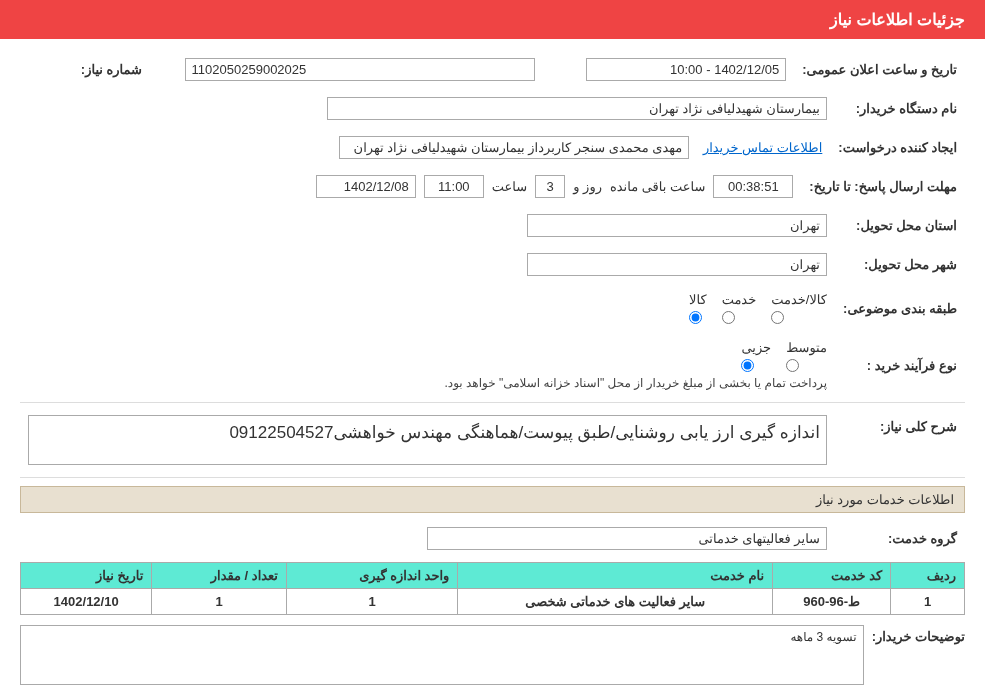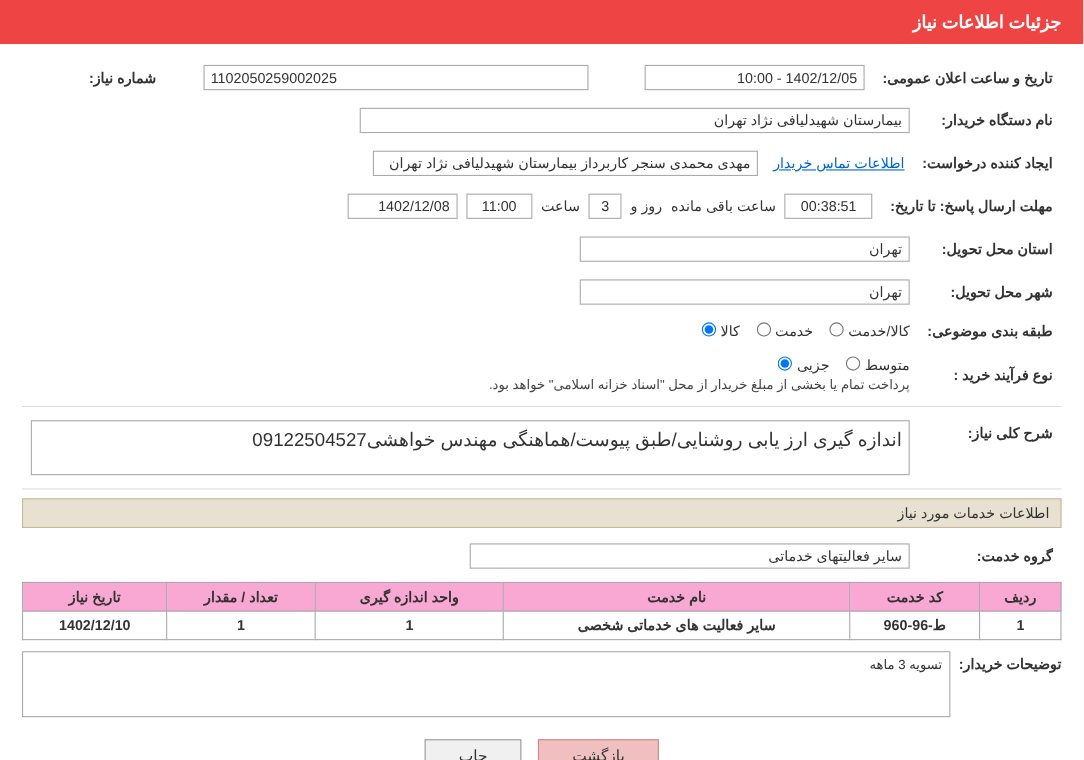--- a/index.html
+++ b/index.html
@@ -85,22 +85,23 @@
       text-align: center;
     }
     .radio-group {
       display: flex;
       gap: 15px;
       align-items: center;
       direction: rtl;
     }
     .radio-item {
       display: flex;
-      align-items: flex-start;
+      align-items: flex-end;
       gap: 4px;
+      flex-direction: column;
     }
     .notice-text {
       font-size: 12px;
       color: #444;
       margin-top: 2px;
     }
     .description-box {
       border: 1px solid #aaa;
       padding: 6px;
       min-height: 50px;
@@ -108,24 +109,24 @@
       background: #fff;
       width: 100%;
       font-size: 17px;
     }
     .services-table {
       width: 100%;
       border-collapse: collapse;
       margin-top: 8px;
     }
     .services-table th {
-      background: #f9a8d4;
+      background: #5eead4;
       border: 1px solid #aaa;
       padding: 5px 8px;
-      text-align: center;
+      text-align: right;
       font-weight: bold;
     }
     .services-table td {
       border: 1px solid #aaa;
       padding: 5px 8px;
       text-align: center;
       font-weight: bold;
     }
     .services-table tr:nth-child(even) td {
       background: #f5f5f5;

